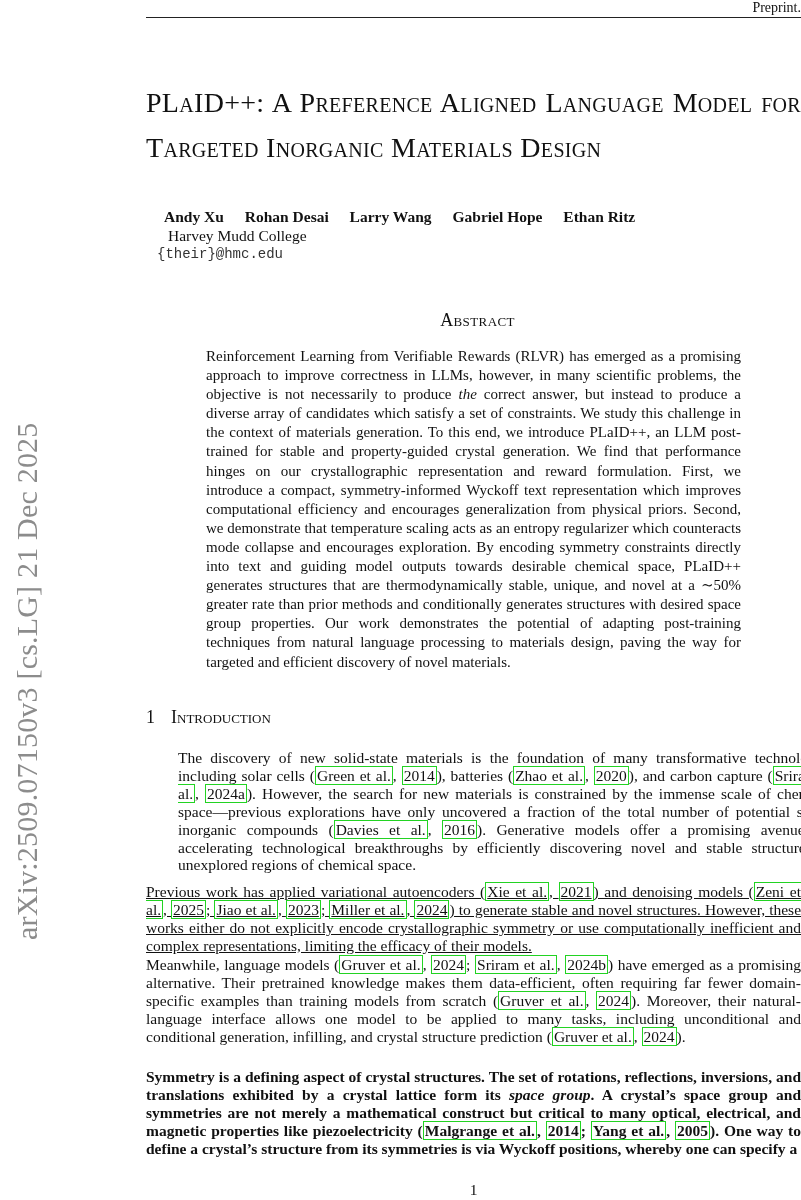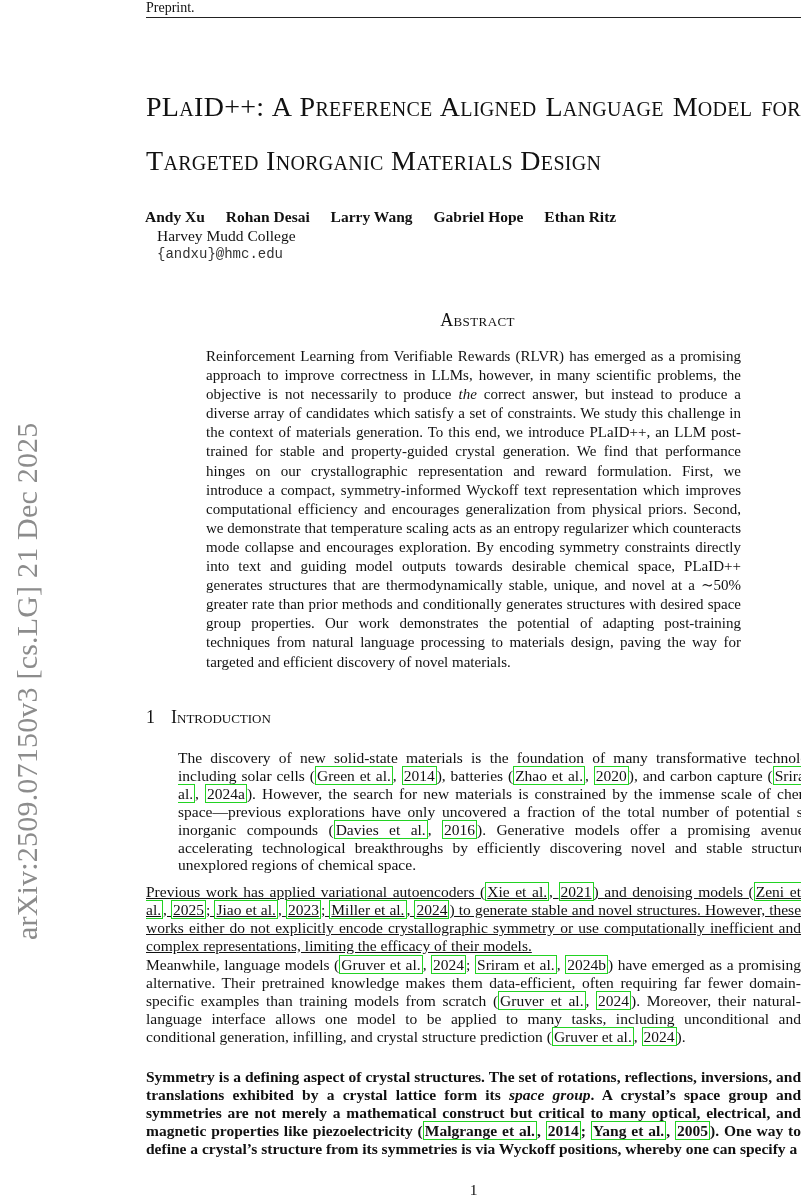--- a/index.html
+++ b/index.html
@@ -1,26 +1,26 @@
 <!DOCTYPE html>
 <html><head>
 <meta charset="utf-8">
 <style>
   html, body { margin: 0; padding: 0; background: #ffffff; }
   body { width: 801px; height: 1200px; position: relative; overflow: hidden;
          font-family: "Liberation Serif", "DejaVu Serif", serif; color: #111; }
-  .running-head { position: absolute; left: 146px; top: 0; width: 655px; font-size: 14px; line-height: 16px; }
+  .running-head { position: absolute; left: 146px; top: 0; width: 655px; font-size: 14px; line-height: 16px; text-align: right; }
   .head-rule { position: absolute; left: 146px; top: 17px; width: 655px; height: 1px; background: #222; }
   .arxiv-stamp { position: absolute; left: 10px; top: 940px; transform-origin: 0 0; transform: rotate(-90deg);
                  font-size: 30px; color: #8c8c8c; white-space: nowrap; letter-spacing: 0.2px; }
-  .title { position: absolute; left: 146px; top: 80px; width: 655px; font-size: 28px; line-height: 54px;
+  .title { position: absolute; left: 146px; top: 80px; width: 655px; font-size: 28px; line-height: 45px;
            font-variant: small-caps; text-align: justify; letter-spacing: 0.3px; }
-  .authors { position: absolute; left: 145px; top: 208px; font-size: 15.5px; font-weight: bold; white-space: nowrap; }
+  .authors { position: absolute; left: 164px; top: 208px; font-size: 15.5px; font-weight: bold; white-space: nowrap; }
   .authors span { margin-right: 17px; }
-  .affil { position: absolute; left: 157px; top: 227px; font-size: 15.5px; }
+  .affil { position: absolute; left: 168px; top: 227px; font-size: 15.5px; }
   .email { position: absolute; left: 157px; top: 246px; font-family: "Liberation Mono", "DejaVu Sans Mono", monospace; font-size: 14px; color: #333; }
   .abstract-heading { position: absolute; left: 150px; top: 310px; width: 655px; text-align: center;
                       font-size: 18px; font-variant: small-caps; letter-spacing: 0.4px; }
   .abstract-body { position: absolute; left: 206px; top: 347px; width: 535px; font-size: 15px; line-height: 19.1px; text-align: justify; hyphens: auto; }
   .section-heading { position: absolute; left: 146px; top: 707px; font-size: 18px; font-variant: small-caps; white-space: nowrap; }
   .section-heading .num { margin-right: 16px; }
   .para { position: absolute; left: 146px; width: 655px; font-size: 15.5px; line-height: 17.9px; text-align: justify; hyphens: auto; }
   .p1 { top: 749px; margin-left: 32px; }
   .p2 { top: 883px; text-decoration: underline; }
   .p3 { top: 956px; }
@@ -40,21 +40,21 @@
 <div class="title">PLaID++:  A Preference Aligned Language Model for Targeted Inorganic Materials Design</div>
 
 <div class="authors">
   <span>Andy Xu</span>
   <span>Rohan Desai</span>
   <span>Larry Wang</span>
   <span>Gabriel Hope</span>
   <span>Ethan Ritz</span>
 </div>
 <div class="affil">Harvey Mudd College</div>
-<div class="email">{andxu}@hmc.edu</div>
+<div class="email">{their}@hmc.edu</div>
 
 <div class="abstract-heading">Abstract</div>
 <div class="abstract-body"><span>Reinforcement Learning from Verifiable Rewards (RLVR) has emerged as a promising approach to improve correctness in LLMs, however, in many scientific problems, the objective is not necessarily to produce </span><em>the</em><span> correct answer, but instead to produce a diverse array of candidates which satisfy a set of constraints. We study this challenge in the context of materials generation.  To this end, we introduce PLaID++, an LLM post-trained for stable and property-guided crystal generation. We find that performance hinges on our crystallographic representation and reward formulation.  First, we introduce a compact, symmetry-informed Wyckoff text representation which improves computational efficiency and encourages generalization from physical priors. Second, we demonstrate that temperature scaling acts as an entropy regularizer which counteracts mode collapse and encourages exploration.  By encoding symmetry constraints directly into text and guiding model outputs towards desirable chemical space, PLaID++ generates structures that are thermodynamically stable, unique, and novel at a ∼50% greater rate than prior methods and conditionally generates structures with desired space group properties. Our work demonstrates the potential of adapting post-training techniques from natural language processing to materials design, paving the way for targeted and efficient discovery of novel materials.</span></div>
 
 <div class="section-heading"><span class="num">1</span><span>Introduction</span></div>
 
 <div class="para p1"><span>The discovery of new solid-state materials is the foundation of many transformative technologies including solar cells (</span><span class="cite">Green et al.</span>, <span class="cite">2014</span><span>), batteries (</span><span class="cite">Zhao et al.</span>, <span class="cite">2020</span><span>), and carbon capture (</span><span class="cite">Sriram et al.</span>, <span class="cite">2024a</span><span>).  However, the search for new materials is constrained by the immense scale of chemical space—previous explorations have only uncovered a fraction of the total number of potential stable inorganic compounds (</span><span class="cite">Davies et al.</span>, <span class="cite">2016</span><span>). Generative models offer a promising avenue for accelerating technological breakthroughs by efficiently discovering novel and stable structures in unexplored regions of chemical space.</span></div>
 
 <div class="para p2"><span>Previous work has applied variational autoencoders (</span><span class="cite">Xie et al.</span>, <span class="cite">2021</span><span>) and denoising models (</span><span class="cite">Zeni et al.</span>, <span class="cite">2025</span>; <span class="cite">Jiao et al.</span>, <span class="cite">2023</span>; <span class="cite">Miller et al.</span>, <span class="cite">2024</span><span>) to generate stable and novel structures. However, these works either do not explicitly encode crystallographic symmetry or use computationally inefficient and complex representations, limiting the efficacy of their models.</span></div>
 

